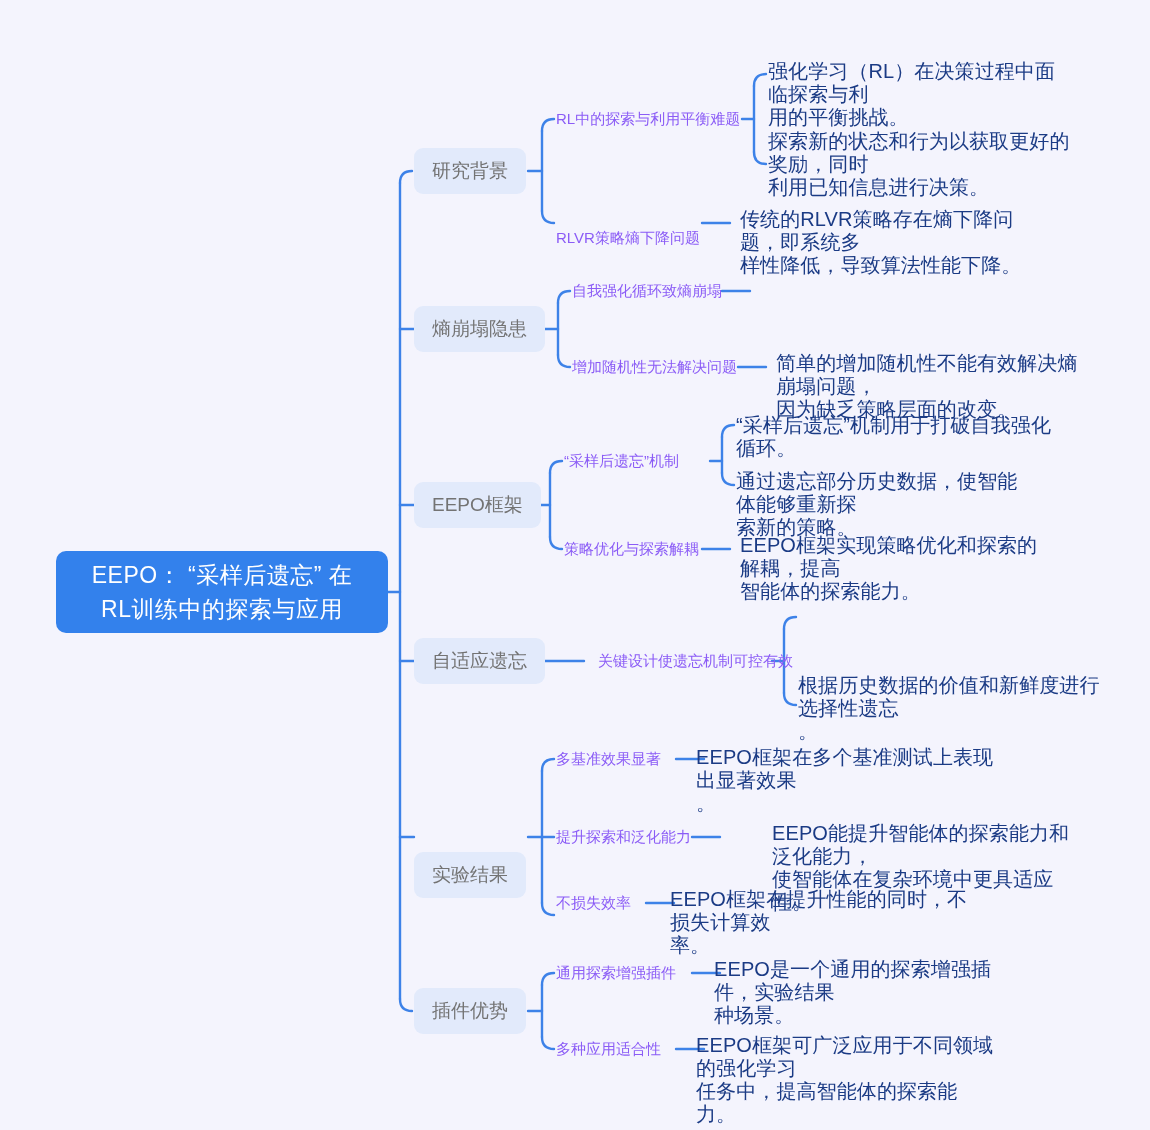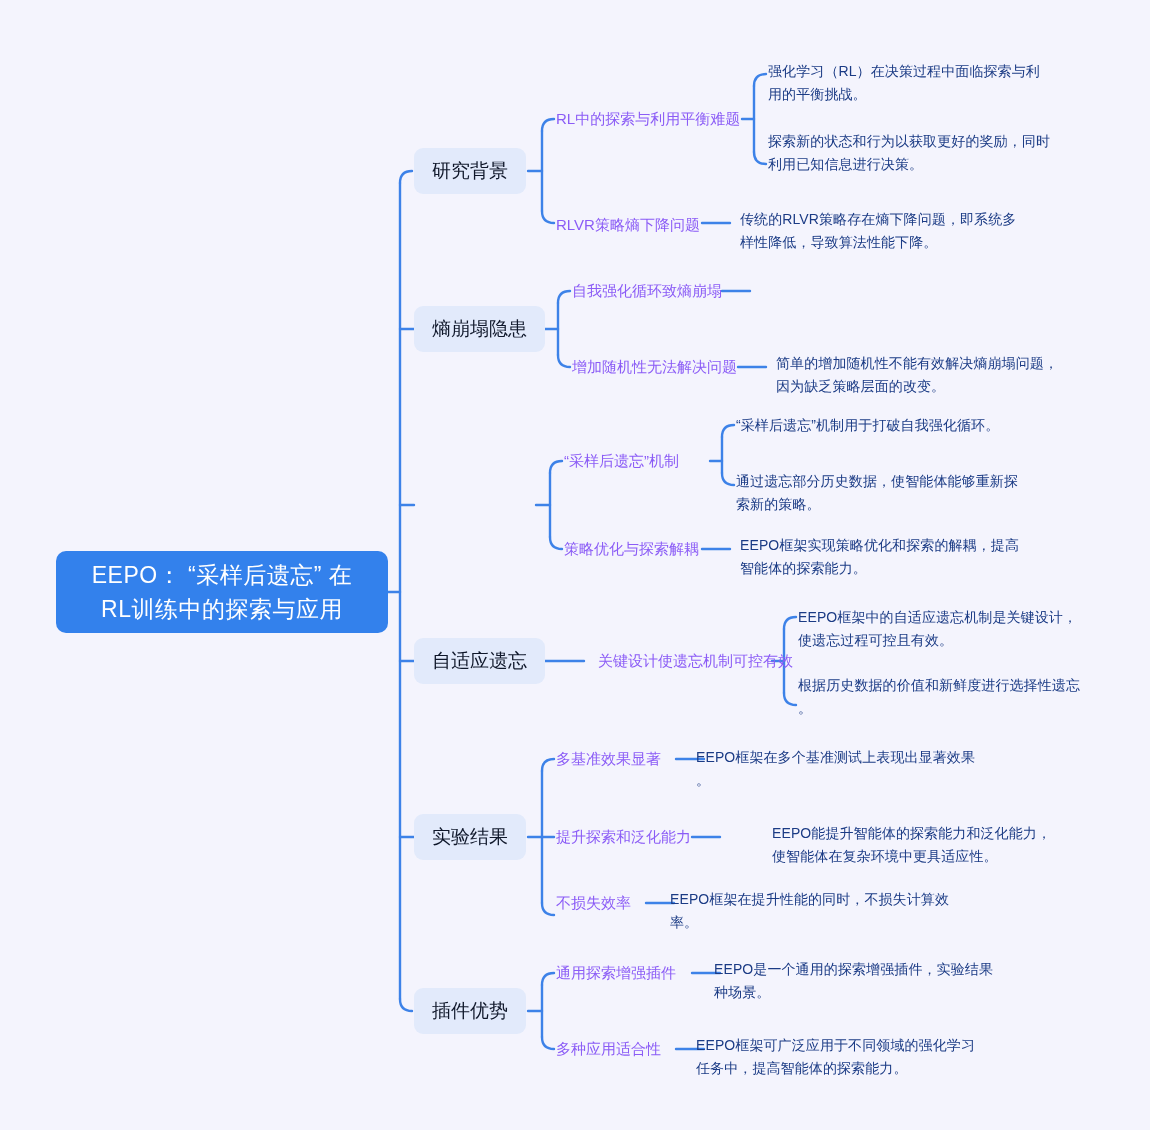--- a/index.html
+++ b/index.html
@@ -61,21 +61,21 @@
     height: 46px;
     background: #e2eafb;
     border-radius: 9px;
     display: flex;
     align-items: center;
     justify-content: center;
     box-sizing: border-box;
     padding: 0 18px;
   }
   .l1-label {
-    color: #0f172a;
+    color: #737373;
     font-size: 19px;
     line-height: 22px;
     white-space: nowrap;
     text-align: center;
   }
 
   
   .l2-node {
     position: absolute;
     display: flex;
@@ -90,21 +90,21 @@
   }
 
   
   .l3-node {
     position: absolute;
     display: flex;
     align-items: center;
   }
   .l3-text {
     color: #1b3b85;
-    font-size: 14px;
+    font-size: 20px;
     line-height: 23px;
     white-space: pre-line;
     letter-spacing: 0.1px;
   }
 </style>
 </head>
 <body>
 
 <div id="mindmap">
 
@@ -181,34 +181,37 @@
     <div class="root-label">EEPO： “采样后遗忘” 在
 RL训练中的探索与应用</div>
   </div>
 
   <div class="l1-node" style="left:414px; top:148px;">
     <span class="l1-label">研究背景</span>
   </div>
   <div class="l1-node" style="left:414px; top:306px;">
     <span class="l1-label">熵崩塌隐患</span>
   </div>
+  <div class="l1-node" style="left:414px; top:482px;">
+    <span class="l1-label">EEPO框架</span>
+  </div>
   <div class="l1-node" style="left:414px; top:638px;">
     <span class="l1-label">自适应遗忘</span>
   </div>
-  <div class="l1-node" style="left:414px; top:814px;">
+  <div class="l1-node" style="left:414px; top:852px;">
     <span class="l1-label">实验结果</span>
   </div>
   <div class="l1-node" style="left:414px; top:988px;">
     <span class="l1-label">插件优势</span>
   </div>
 
   <div class="l2-node" style="left:556px; top:108px;">
     <span class="l2-label">RL中的探索与利用平衡难题</span>
   </div>
-  <div class="l2-node" style="left:556px; top:214px;">
+  <div class="l2-node" style="left:556px; top:227px;">
     <span class="l2-label">RLVR策略熵下降问题</span>
   </div>
 
   <div class="l2-node" style="left:572px; top:280px;">
     <span class="l2-label">自我强化循环致熵崩塌</span>
   </div>
   <div class="l2-node" style="left:572px; top:356px;">
     <span class="l2-label">增加随机性无法解决问题</span>
   </div>
 
@@ -265,24 +268,20 @@
   <div class="l3-node" style="left:736px; top:470px; width:300px;">
     <span class="l3-text">通过遗忘部分历史数据，使智能体能够重新探
 索新的策略。</span>
   </div>
 
   <div class="l3-node" style="left:740px; top:534px; width:310px;">
     <span class="l3-text">EEPO框架实现策略优化和探索的解耦，提高
 智能体的探索能力。</span>
   </div>
 
-  <div class="l3-node" style="left:798px; top:606px; width:300px;">
-    <span class="l3-text">EEPO框架中的自适应遗忘机制是关键设计，
-使遗忘过程可控且有效。</span>
-  </div>
   <div class="l3-node" style="left:798px; top:674px; width:320px;">
     <span class="l3-text">根据历史数据的价值和新鲜度进行选择性遗忘
 。</span>
   </div>
 
   <div class="l3-node" style="left:696px; top:746px; width:300px;">
     <span class="l3-text">EEPO框架在多个基准测试上表现出显著效果
 。</span>
   </div>
   <div class="l3-node" style="left:728px; top:822px; width:300px;margin-left:44px;">

